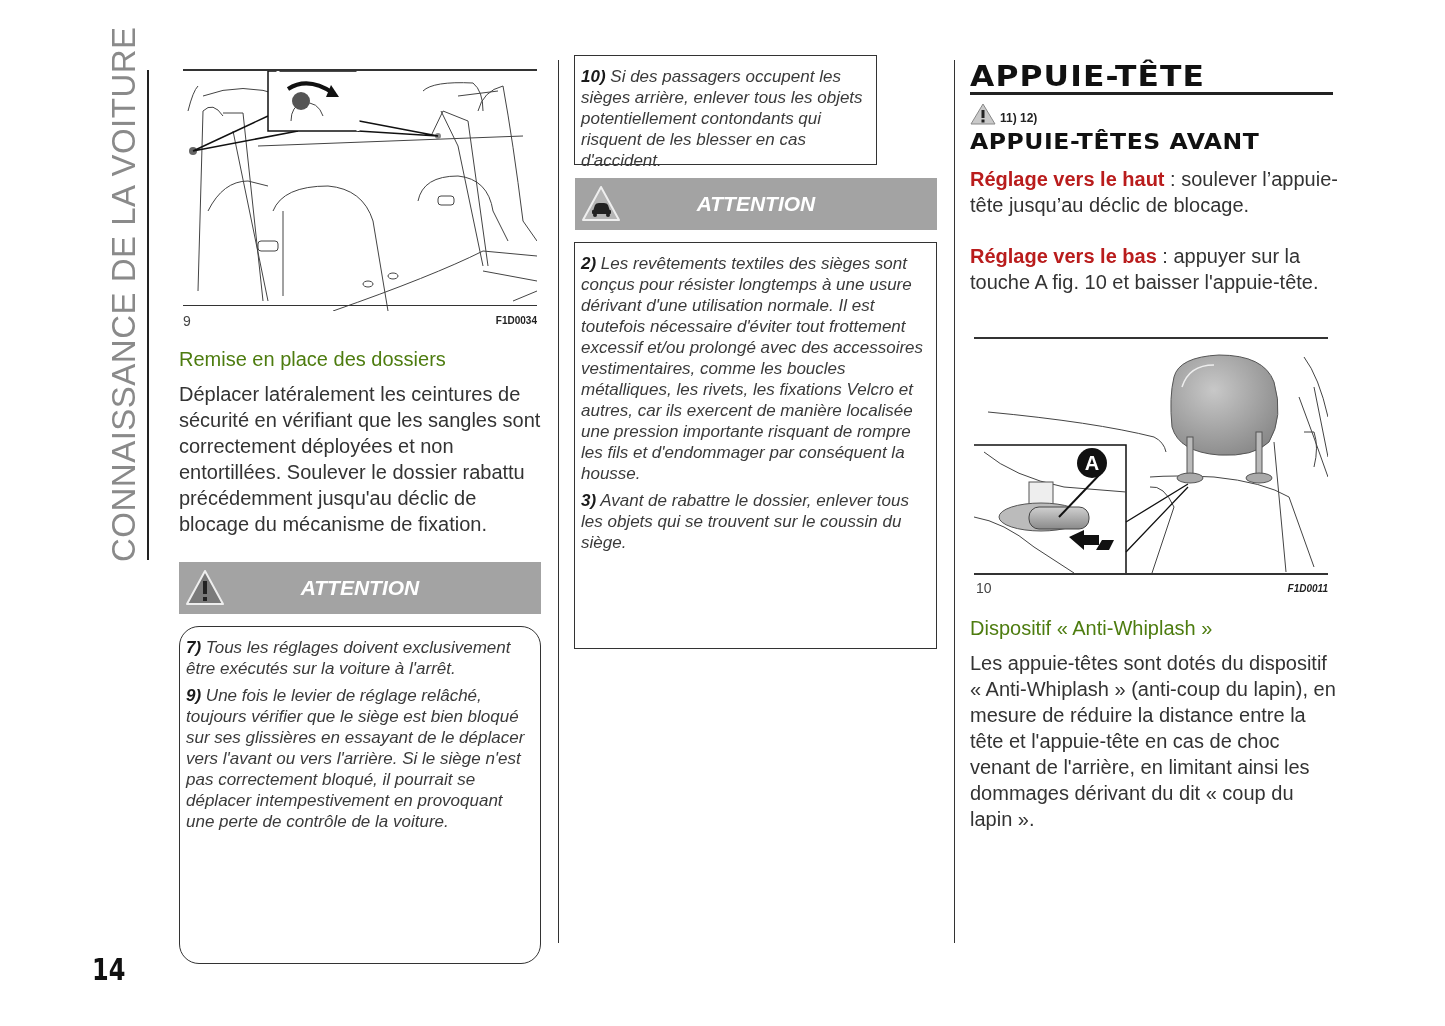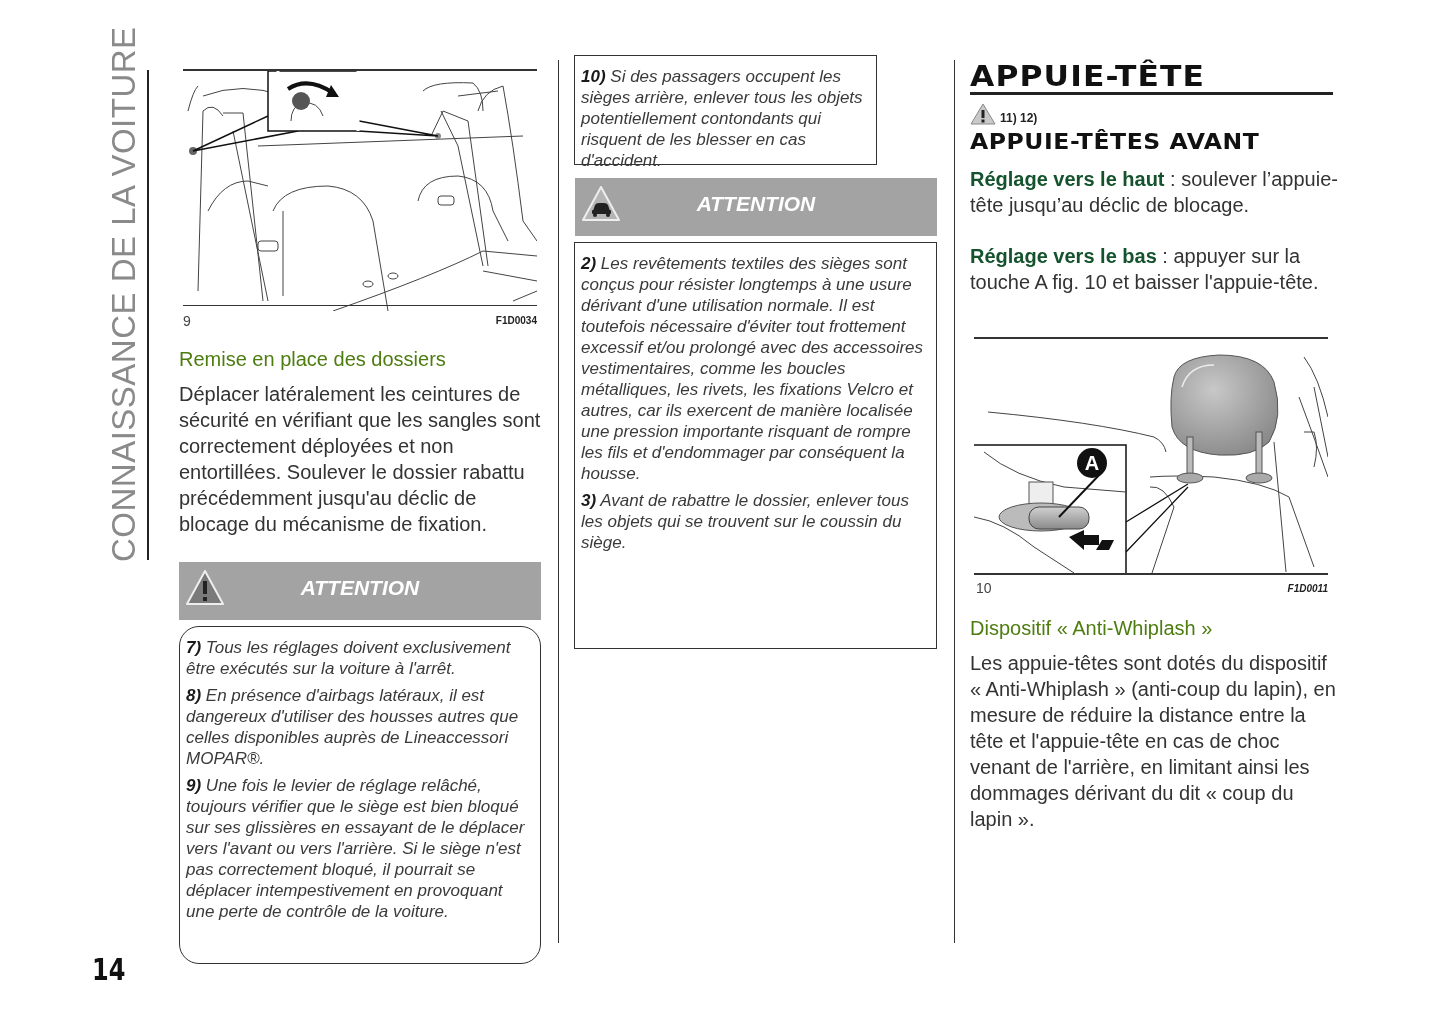--- a/index.html
+++ b/index.html
@@ -18,23 +18,23 @@
 
   
   .figure { position: absolute; }
   .figure .rule-top { position: absolute; left: 0; right: 0; top: 0; height: 2px; background: #333; }
   .figure .rule-bottom { position: absolute; left: 0; right: 0; height: 1px; background: #333; }
   .fig-num { position: absolute; font-size: 14px; color: #444; }
   .fig-code { position: absolute; font-size: 10px; font-weight: bold; color: #222; }
 
   .subhead { position: absolute; font-weight: normal; font-size: 20px; color: #4d7c0f; }
   .body-text { position: absolute; font-size: 20px; line-height: 26px; color: #333; }
-  .body-text b { color: #14532d; margin-top: 22px; }
-
-  .attention-banner { position: absolute; background: #a3a3a3; height: 58px; }
+  .body-text b { color: #b91c1c; margin-top: 22px; }
+
+  .attention-banner { position: absolute; background: #a3a3a3; height: 52px; }
   .attention-banner .label { position: absolute; left: 0; right: 0; top: 0; line-height: 52px;
      text-align: center; color: #ffffff; font-style: italic; font-weight: bold; font-size: 21px; }
   .attention-banner .ico { position: absolute; left: 6px; top: 6px; width: 40px; height: 40px; }
 
   .warn-box { position: absolute; border: 1.5px solid #333; background: #fff; box-sizing: border-box;
      padding: 10px 6px 6px 6px; font-style: italic; font-size: 17px; line-height: 21px; color: #3a3a3a; }
   .warn-box p { margin: 0 0 6px 0; }
   .warn-box p b { font-style: italic; color: #1a1a1a; }
 
   .section-title { position: absolute; font-family: "DejaVu Sans", sans-serif; font-weight: bold;
@@ -106,21 +106,20 @@
   <svg class="ico" viewBox="0 0 40 40">
     <path d="M20 3 L38 36 L2 36 Z" fill="#7a7a7a" stroke="#eee" stroke-width="2" stroke-linejoin="round"></path>
     <rect x="18" y="13" width="4" height="13" fill="#222"></rect>
     <rect x="18" y="29" width="4" height="4" fill="#222"></rect>
   </svg>
   <div class="label">ATTENTION</div>
 </div>
 
 <div class="warn-box" style="left:179px; top:626px; width:362px; height:338px;border-radius:20px;">
   <p><b>7)</b><span> Tous les réglages doivent exclusivement être exécutés sur la voiture à l'arrêt.</span></p>
-  <p><b>8)</b><span> En présence d'airbags latéraux, il est dangereux d'utiliser des housses autres que celles disponibles auprès de Lineaccessori MOPAR®.</span></p>
   <p><b>9)</b><span> Une fois le levier de réglage relâché, toujours vérifier que le siège est bien bloqué sur ses glissières en essayant de le déplacer vers l'avant ou vers l'arrière. Si le siège n'est pas correctement bloqué, il pourrait se déplacer intempestivement en provoquant une perte de contrôle de la voiture.</span></p>
 </div>
 
 <div class="page-num">14</div>
 
 <div class="warn-box" style="left:574px; top:55px; width:303px; height:110px;">
   <p><b>10)</b><span> Si des passagers occupent les sièges arrière, enlever tous les objets potentiellement contondants qui risquent de les blesser en cas d'accident.</span></p>
 </div>
 
 <div class="attention-banner" style="left:575px; top:178px; width:362px;">

